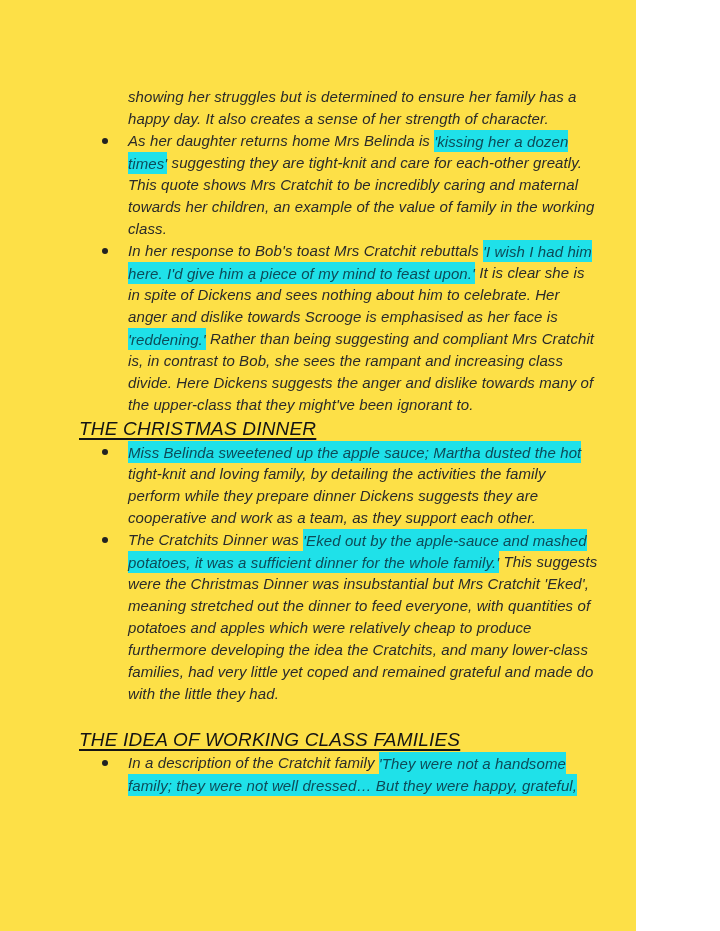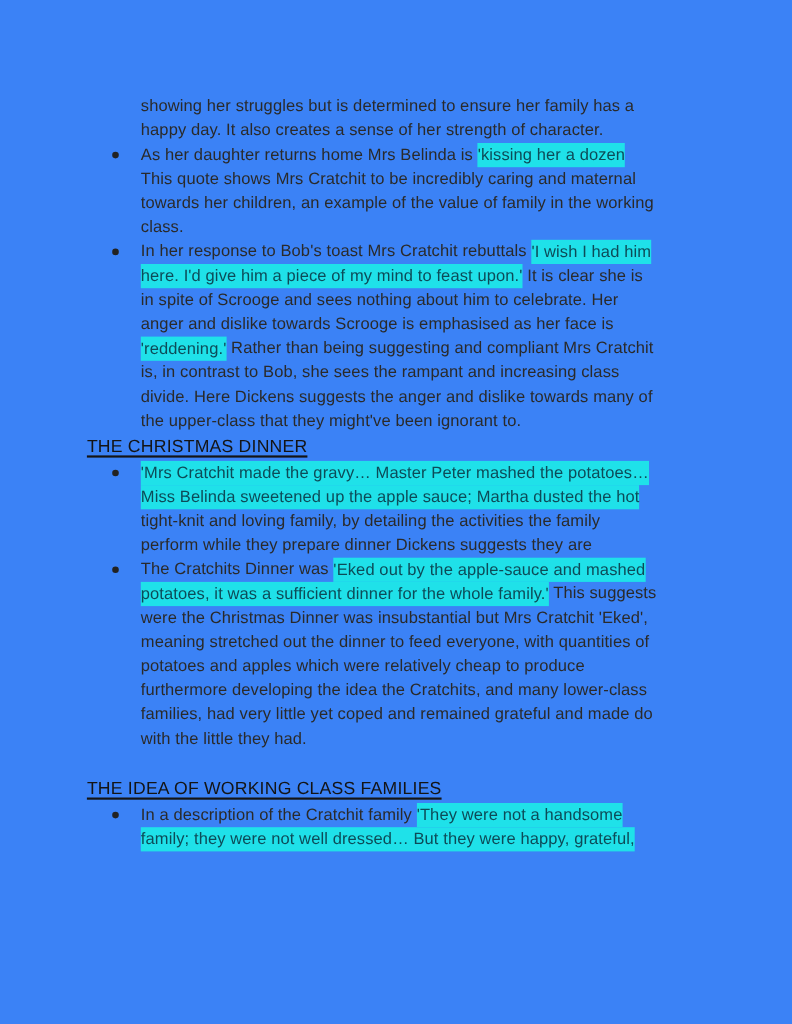--- a/index.html
+++ b/index.html
@@ -1,22 +1,23 @@
 <!DOCTYPE html>
 <html style="--hl-bg: #1fe1e9; --hl-fg: #0d4b58;"><head>
 <meta charset="utf-8">
 <style>
   html, body { margin: 0; padding: 0; background: #ffffff; }
   .page {
     position: relative;
-    width: 720px;
+    width: 636px;
     height: 931px;
-    background: #3b82f6;
+    background: #fde047;
     overflow: hidden;
     font-family: "Liberation Sans", sans-serif;
+    font-style: italic;
   }
   .content {
     position: absolute;
     left: 128px;
     top: 86px;
     width: 572px;
     font-size: 15px;
     letter-spacing: 0.1px;
     color: #2a2a2a;
     filter: blur(0.24px);
@@ -27,21 +28,21 @@
     position: absolute;
     left: -26px;
     top: 8px;
     width: 6px;
     height: 6px;
     border-radius: 50%;
     background: #222222;
   }
   .heading {
     margin-left: -49px;
-    font-size: 16px;
+    font-size: 19px;
     line-height: 25px;
     letter-spacing: 0.2px;
     color: #141414;
     text-decoration: underline;
     text-decoration-thickness: 1.5px;
     text-underline-offset: 3px;
     white-space: pre;
   }
   .spacer { height: 22px; }
   .hl {
@@ -56,42 +57,43 @@
 
 <div class="page">
   <div class="content" id="doc-content">
       <div class="block">
         <div class="line"><span>showing her struggles but is determined to ensure her family has a</span></div>
         <div class="line"><span>happy day. It also creates a sense of her strength of character.</span></div>
       </div>
       <div class="block bullet">
         <span class="bullet-dot"></span>
         <div class="line"><span>As her daughter returns home Mrs Belinda is </span><span class="hl">'kissing her a dozen</span></div>
+        <div class="line"><span class="hl">times'</span><span> suggesting they are tight-knit and care for each-other greatly.</span></div>
         <div class="line"><span>This quote shows Mrs Cratchit to be incredibly caring and maternal</span></div>
         <div class="line"><span>towards her children, an example of the value of family in the working</span></div>
         <div class="line"><span>class.</span></div>
       </div>
       <div class="block bullet">
         <span class="bullet-dot"></span>
         <div class="line"><span>In her response to Bob's toast Mrs Cratchit rebuttals </span><span class="hl">'I wish I had him</span></div>
         <div class="line"><span class="hl">here. I'd give him a piece of my mind to feast upon.'</span><span> It is clear she is</span></div>
-        <div class="line"><span>in spite of Scrooge and sees nothing about him to celebrate. Her</span></div>
+        <div class="line"><span>in spite of Dickens and sees nothing about him to celebrate. Her</span></div>
         <div class="line"><span>anger and dislike towards Scrooge is emphasised as her face is</span></div>
         <div class="line"><span class="hl">'reddening.'</span><span> Rather than being suggesting and compliant Mrs Cratchit</span></div>
         <div class="line"><span>is, in contrast to Bob, she sees the rampant and increasing class</span></div>
         <div class="line"><span>divide. Here Dickens suggests the anger and dislike towards many of</span></div>
         <div class="line"><span>the upper-class that they might've been ignorant to.</span></div>
       </div>
       <div class="heading">THE CHRISTMAS DINNER</div>
       <div class="block bullet">
         <span class="bullet-dot"></span>
-        <div class="line"><span class="hl">'Mrs Cratchit made the gravy… Master Peter mashed the potatoes…</span></div>
         <div class="line"><span class="hl">Miss Belinda sweetened up the apple sauce; Martha dusted the hot</span></div>
         <div class="line"><span>tight-knit and loving family, by detailing the activities the family</span></div>
         <div class="line"><span>perform while they prepare dinner Dickens suggests they are</span></div>
+        <div class="line"><span>cooperative and work as a team, as they support each other.</span></div>
       </div>
       <div class="block bullet">
         <span class="bullet-dot"></span>
         <div class="line"><span>The Cratchits Dinner was </span><span class="hl">'Eked out by the apple-sauce and mashed</span></div>
         <div class="line"><span class="hl">potatoes, it was a sufficient dinner for the whole family.'</span><span> This suggests</span></div>
         <div class="line"><span>were the Christmas Dinner was insubstantial but Mrs Cratchit 'Eked',</span></div>
         <div class="line"><span>meaning stretched out the dinner to feed everyone, with quantities of</span></div>
         <div class="line"><span>potatoes and apples which were relatively cheap to produce</span></div>
         <div class="line"><span>furthermore developing the idea the Cratchits, and many lower-class</span></div>
         <div class="line"><span>families, had very little yet coped and remained grateful and made do</span></div>

